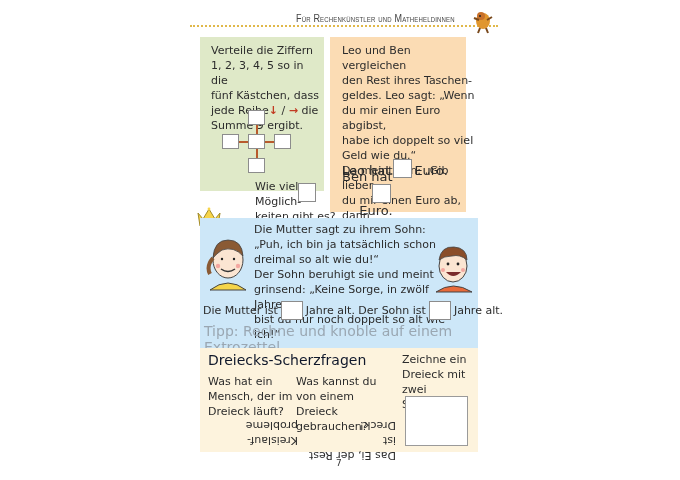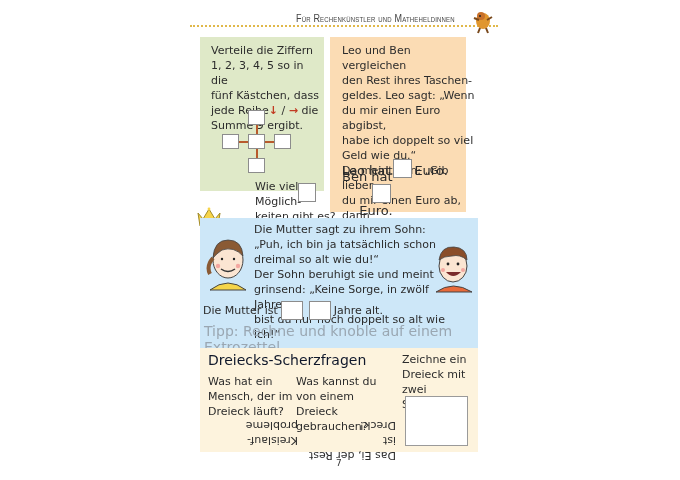--- a/index.html
+++ b/index.html
@@ -136,20 +136,21 @@
   </svg>
   <div class="txt b-text">Die Mutter sagt zu ihrem Sohn:
 „Puh, ich bin ja tatsächlich schon
 dreimal so alt wie du!“
 Der Sohn beruhigt sie und meint
 grinsend: „Keine Sorge, in zwölf Jahren
 bist du nur noch doppelt so alt wie ich!“</div>
   <div class="b-answer">
     <span>Die Mutter ist</span>
     <span class="box"></span>
+    <span>Jahre alt. Der Sohn ist</span>
     <span class="box"></span>
     <span>Jahre alt.</span>
   </div>
   <div class="tip">Tipp: Rechne und knoble auf einem Extrozettel.</div>
 </div>
 
 <div class="panel cream">
   <div class="c-title">Dreiecks-Scherzfragen</div>
   <div class="txt c-q2">Was kannst du
 von einem Dreieck

